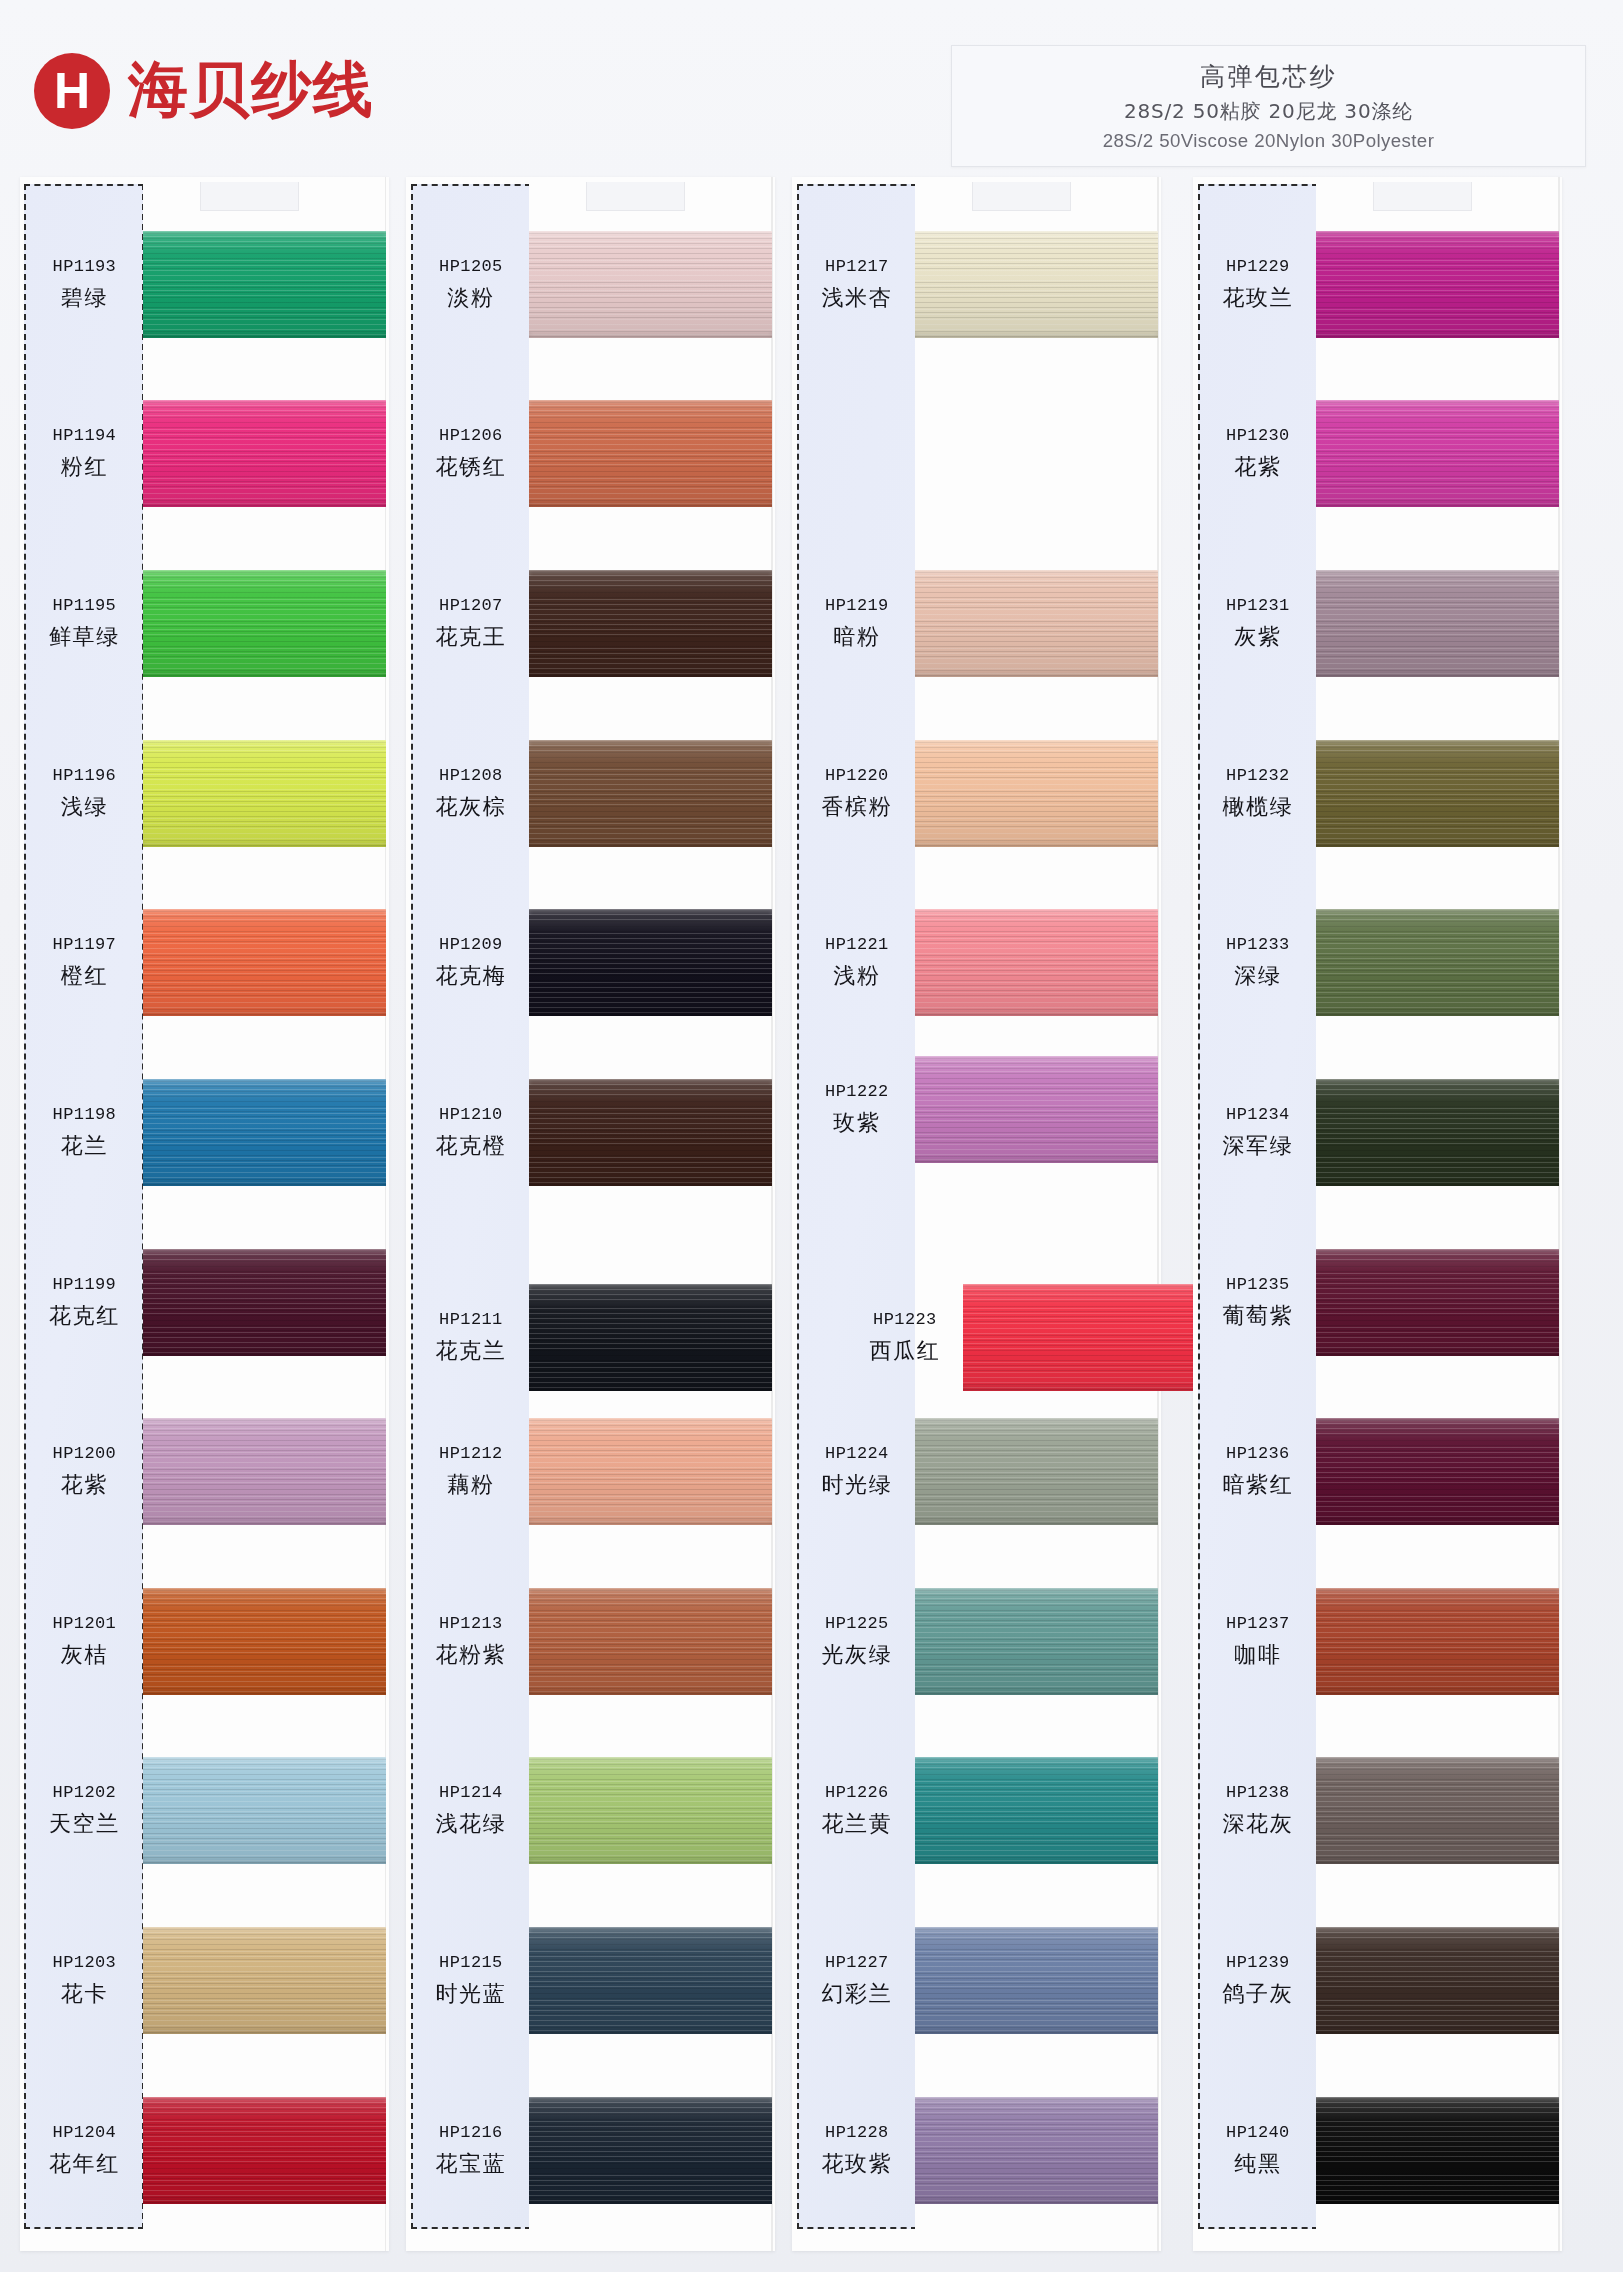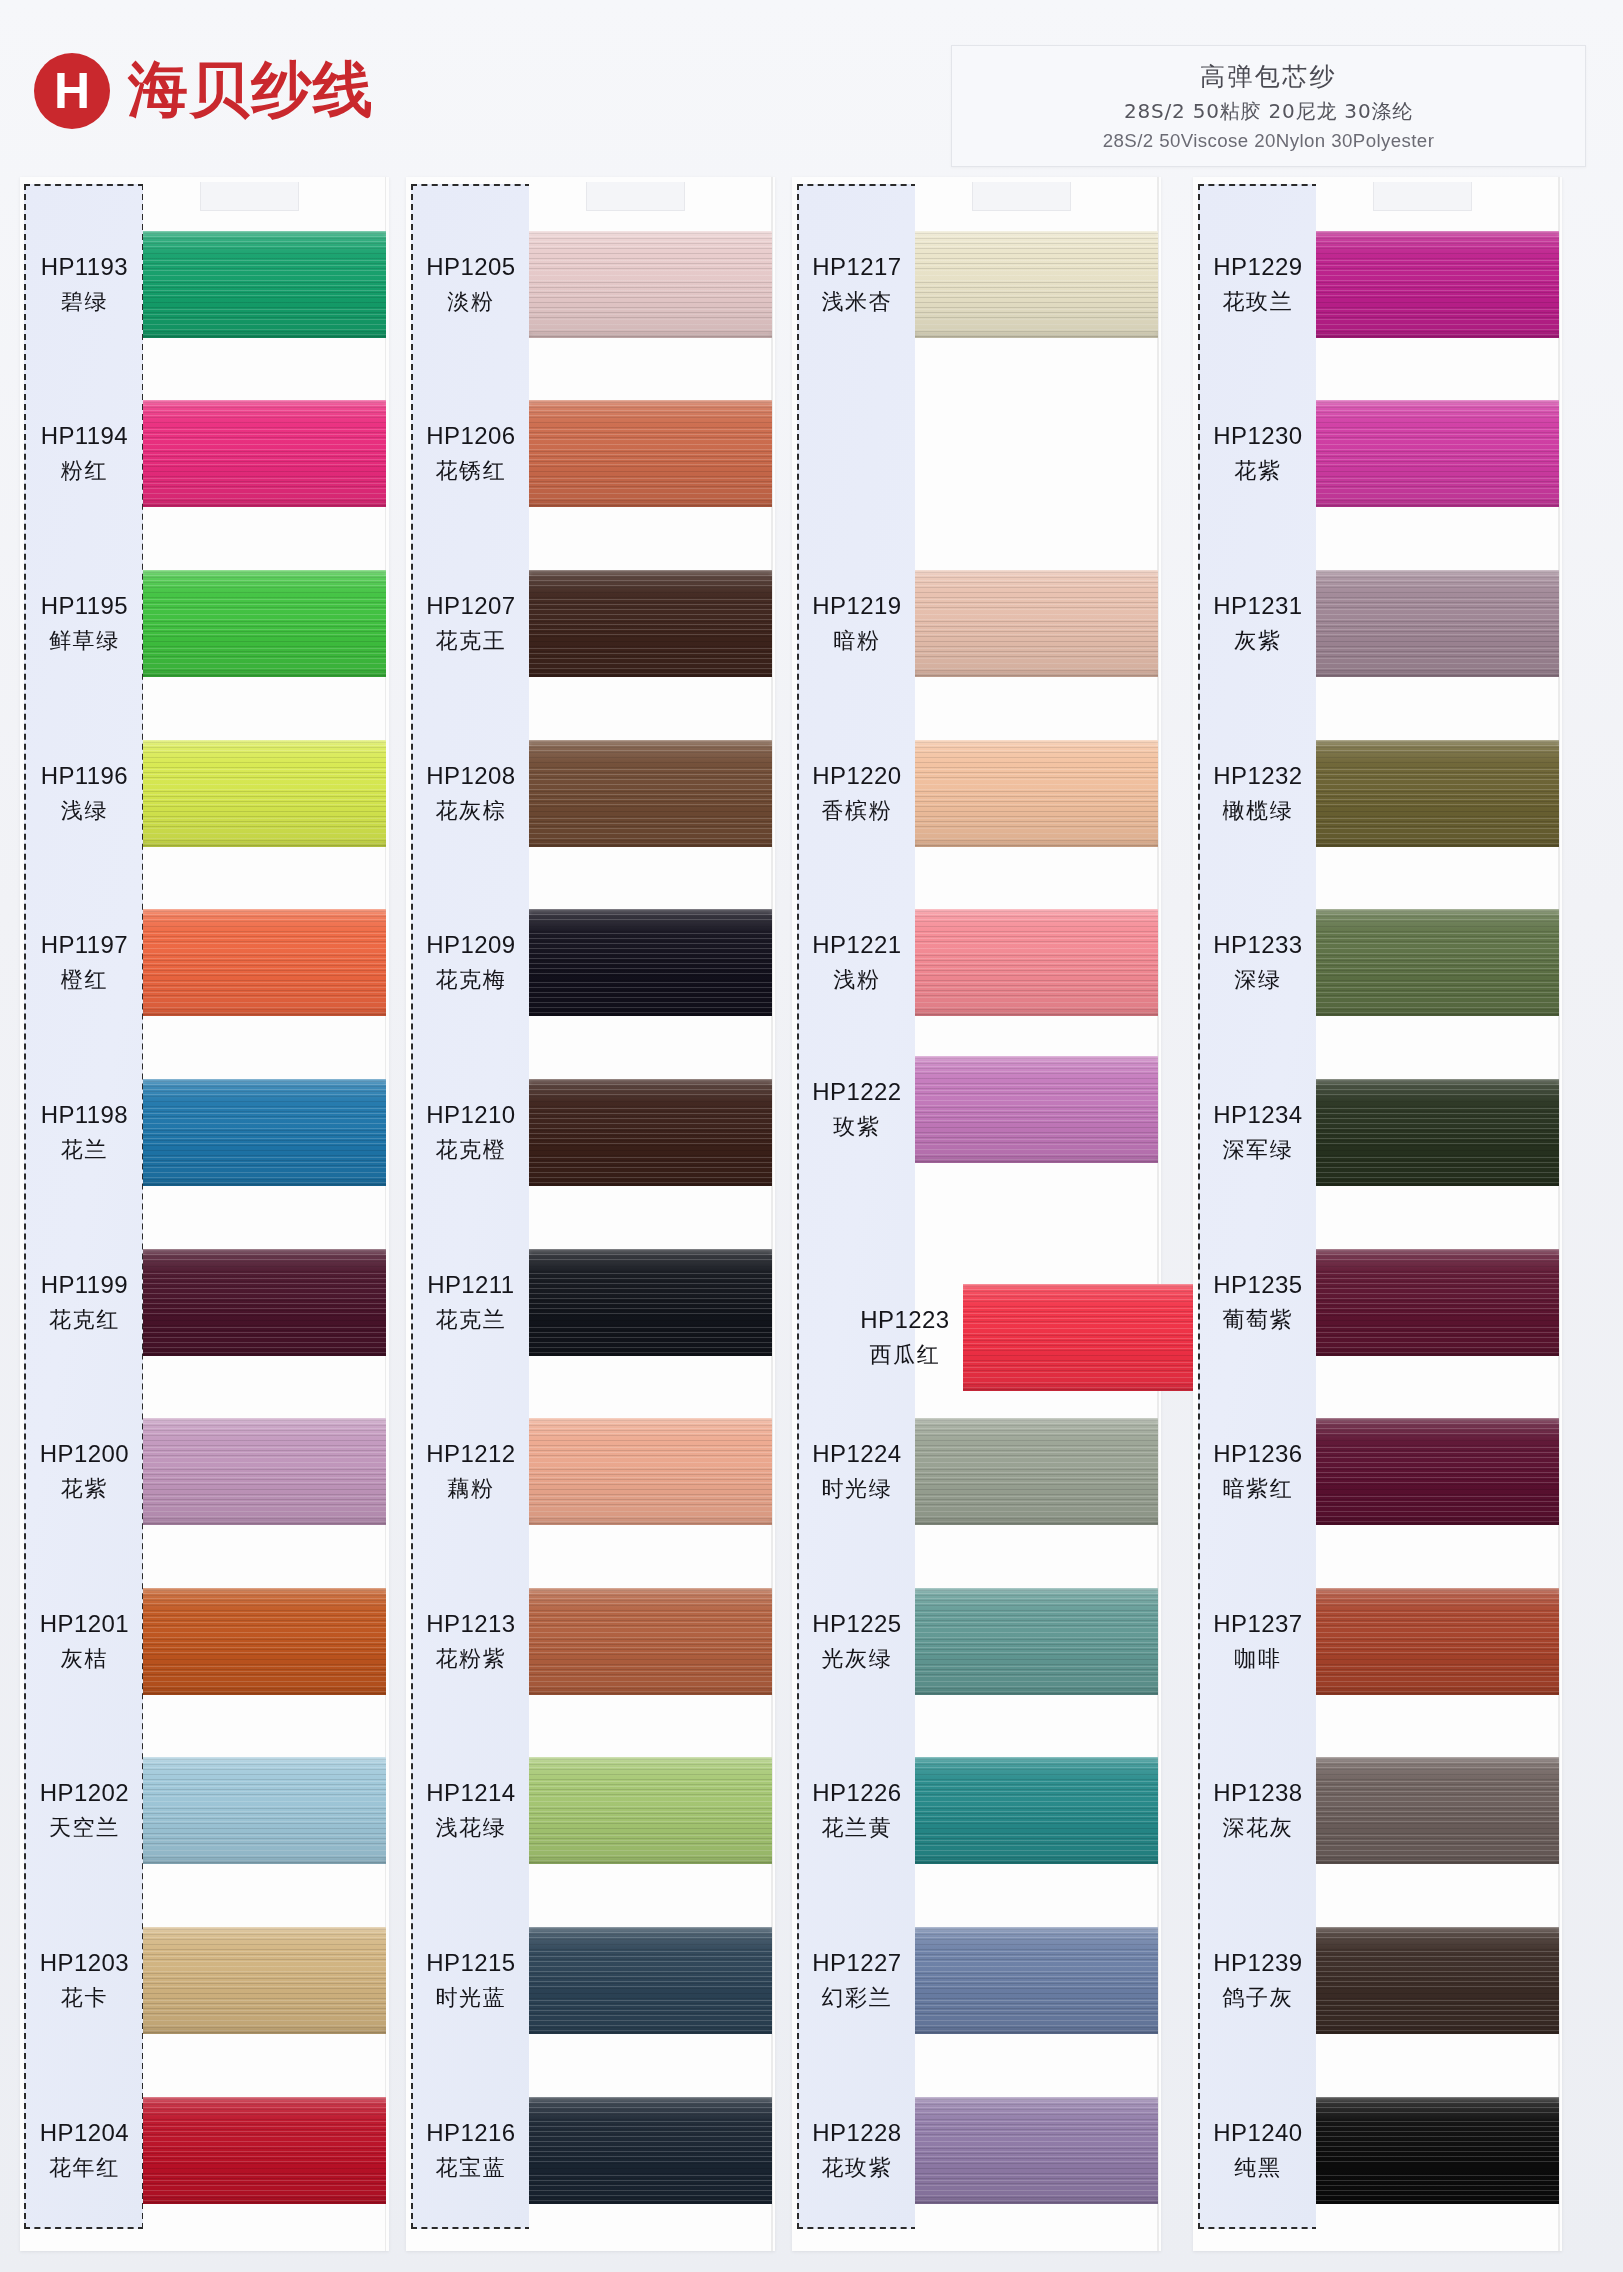--- a/index.html
+++ b/index.html
@@ -81,22 +81,22 @@
   
   .row{
     position:absolute;left:0;width:369px;height:170px;
   }
   .row-label{
     position:absolute;left:4.9px;top:0;width:120px;height:170px;
     display:flex;flex-direction:column;align-items:center;
     justify-content:center;gap:6.5px;
     color:#15151a;
   }
-  .row-code{font-size:24px;letter-spacing:0.4px;
-    font-family:Liberation Sans, sans-serif;white-space:nowrap;}
+  .row-code{font-size:17px;letter-spacing:0.4px;
+    font-family:Liberation Mono, monospace;white-space:nowrap;}
   .row-name{font-size:22px;letter-spacing:1.6px;
     font-family:"DejaVu Sans","Liberation Sans",sans-serif;white-space:nowrap;}
   .swatch{
     position:absolute;left:123px;width:243px;height:107px;top:31px;
     overflow:hidden;
   }
   .swatch-fill{
     position:absolute;inset:0;
   }
   .swatch-threads{
@@ -419,21 +419,21 @@
           </div>
           <div class="swatch">
             <div class="swatch-fuzz" style="background: rgb(59, 32, 25);"></div>
             <div class="swatch-fill" style="background: rgb(59, 32, 25);"></div>
             <div class="swatch-threads"></div>
             <div class="swatch-sheen"></div>
             <div class="swatch-edge top"></div>
             <div class="swatch-edge bot"></div>
           </div>
         </div>
-        <div class="row" style="top: 1041px; padding-left: 43px;">
+        <div class="row" style="top: 1076px; padding-left: 43px;">
           <div class="row-label">
             <div class="row-code">HP1211</div>
             <div class="row-name">花克兰</div>
           </div>
           <div class="swatch">
             <div class="swatch-fuzz" style="background: rgb(18, 21, 28);"></div>
             <div class="swatch-fill" style="background: rgb(18, 21, 28);"></div>
             <div class="swatch-threads"></div>
             <div class="swatch-sheen"></div>
             <div class="swatch-edge top"></div>

